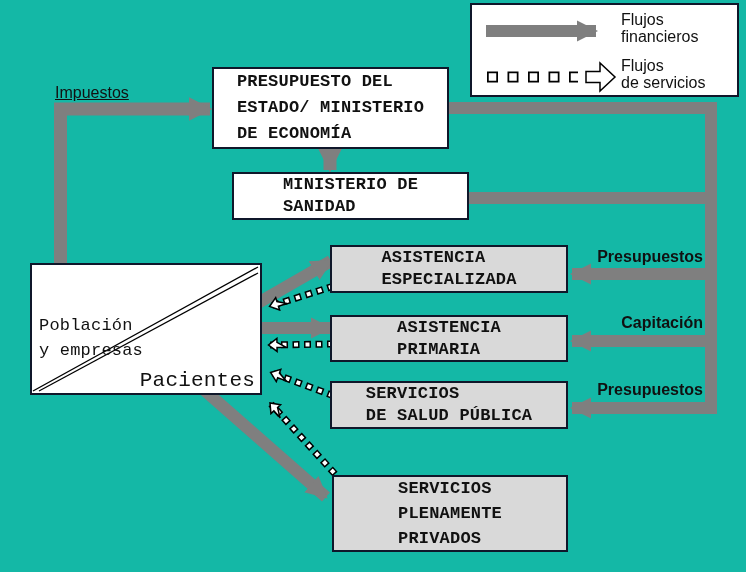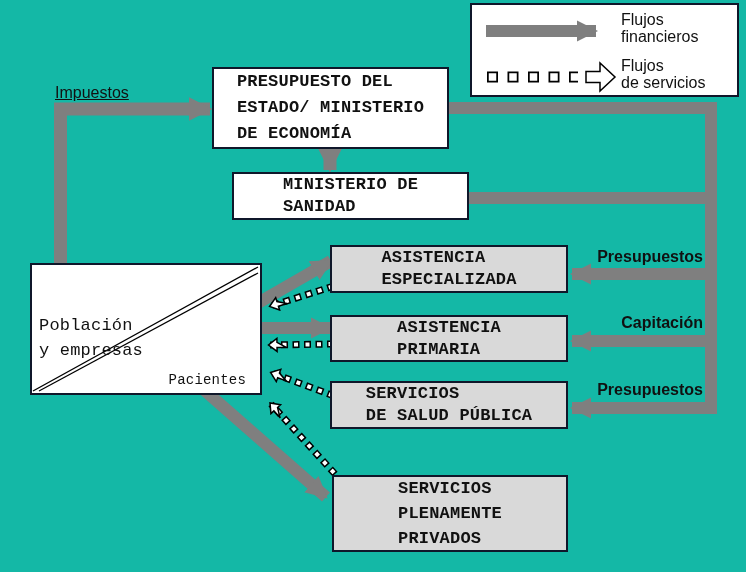--- a/index.html
+++ b/index.html
@@ -106,21 +106,21 @@
 PLENAMENTE
 PRIVADOS</div>
 
   <div class="bx" style="left:30px;top:263px;width:232px;height:132px;font-weight:normal;display:block;">
     <svg style="position:absolute;left:0;top:0;" width="228" height="128" viewBox="0 0 228 128">
       <line x1="1" y1="126" x2="226" y2="2" stroke="#000" stroke-width="1.3"></line>
       <line x1="7" y1="126" x2="226" y2="8" stroke="#000" stroke-width="1.3"></line>
     </svg>
     <div class="lbl" style="left:7px;top:4px;font-size:17px;line-height:25px;margin-top:44px;">Población
 y empresas</div>
-    <div class="lbl" style="right:14px;bottom:4px;font-size:14px;margin-left:24px;">Pacientes</div>
+    <div class="lbl" style="right:5px;bottom:4px;font-size:21px;margin-left:24px;">Pacientes</div>
   </div>
 
   <div class="lbl" style="left:55px;top:84px;text-decoration:underline;">Impuestos</div>
   <div class="lbl rt" style="left:575px;top:248px;width:128px;">Presupuestos</div>
   <div class="lbl rt" style="left:575px;top:314px;width:128px;">Capitación</div>
   <div class="lbl rt" style="left:575px;top:381px;width:128px;">Presupuestos</div>
 
 </div>
 
 </body></html>

